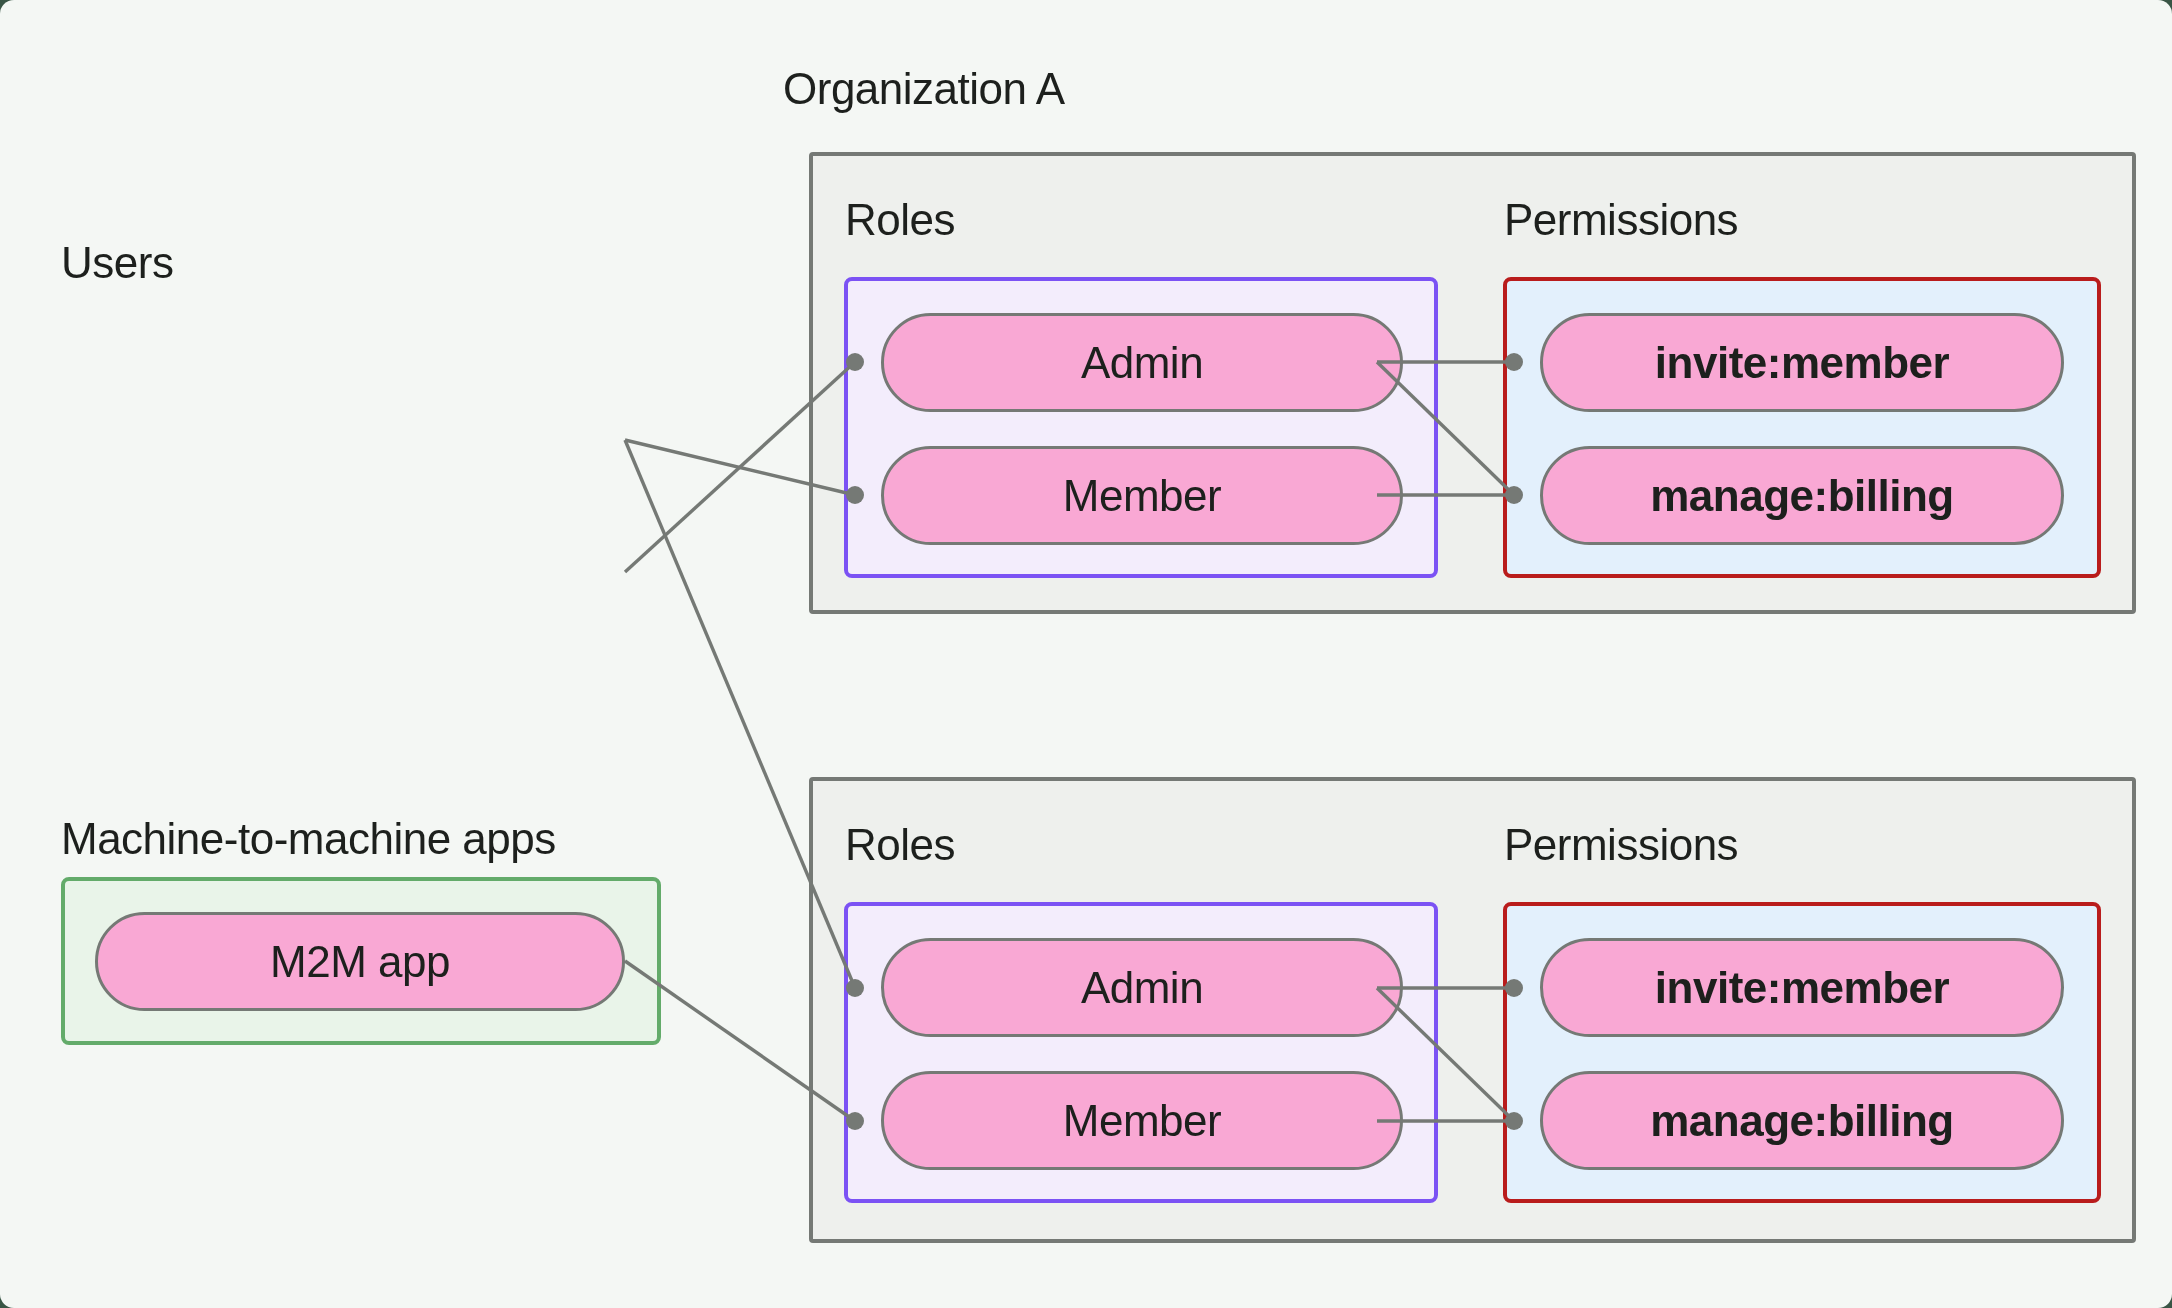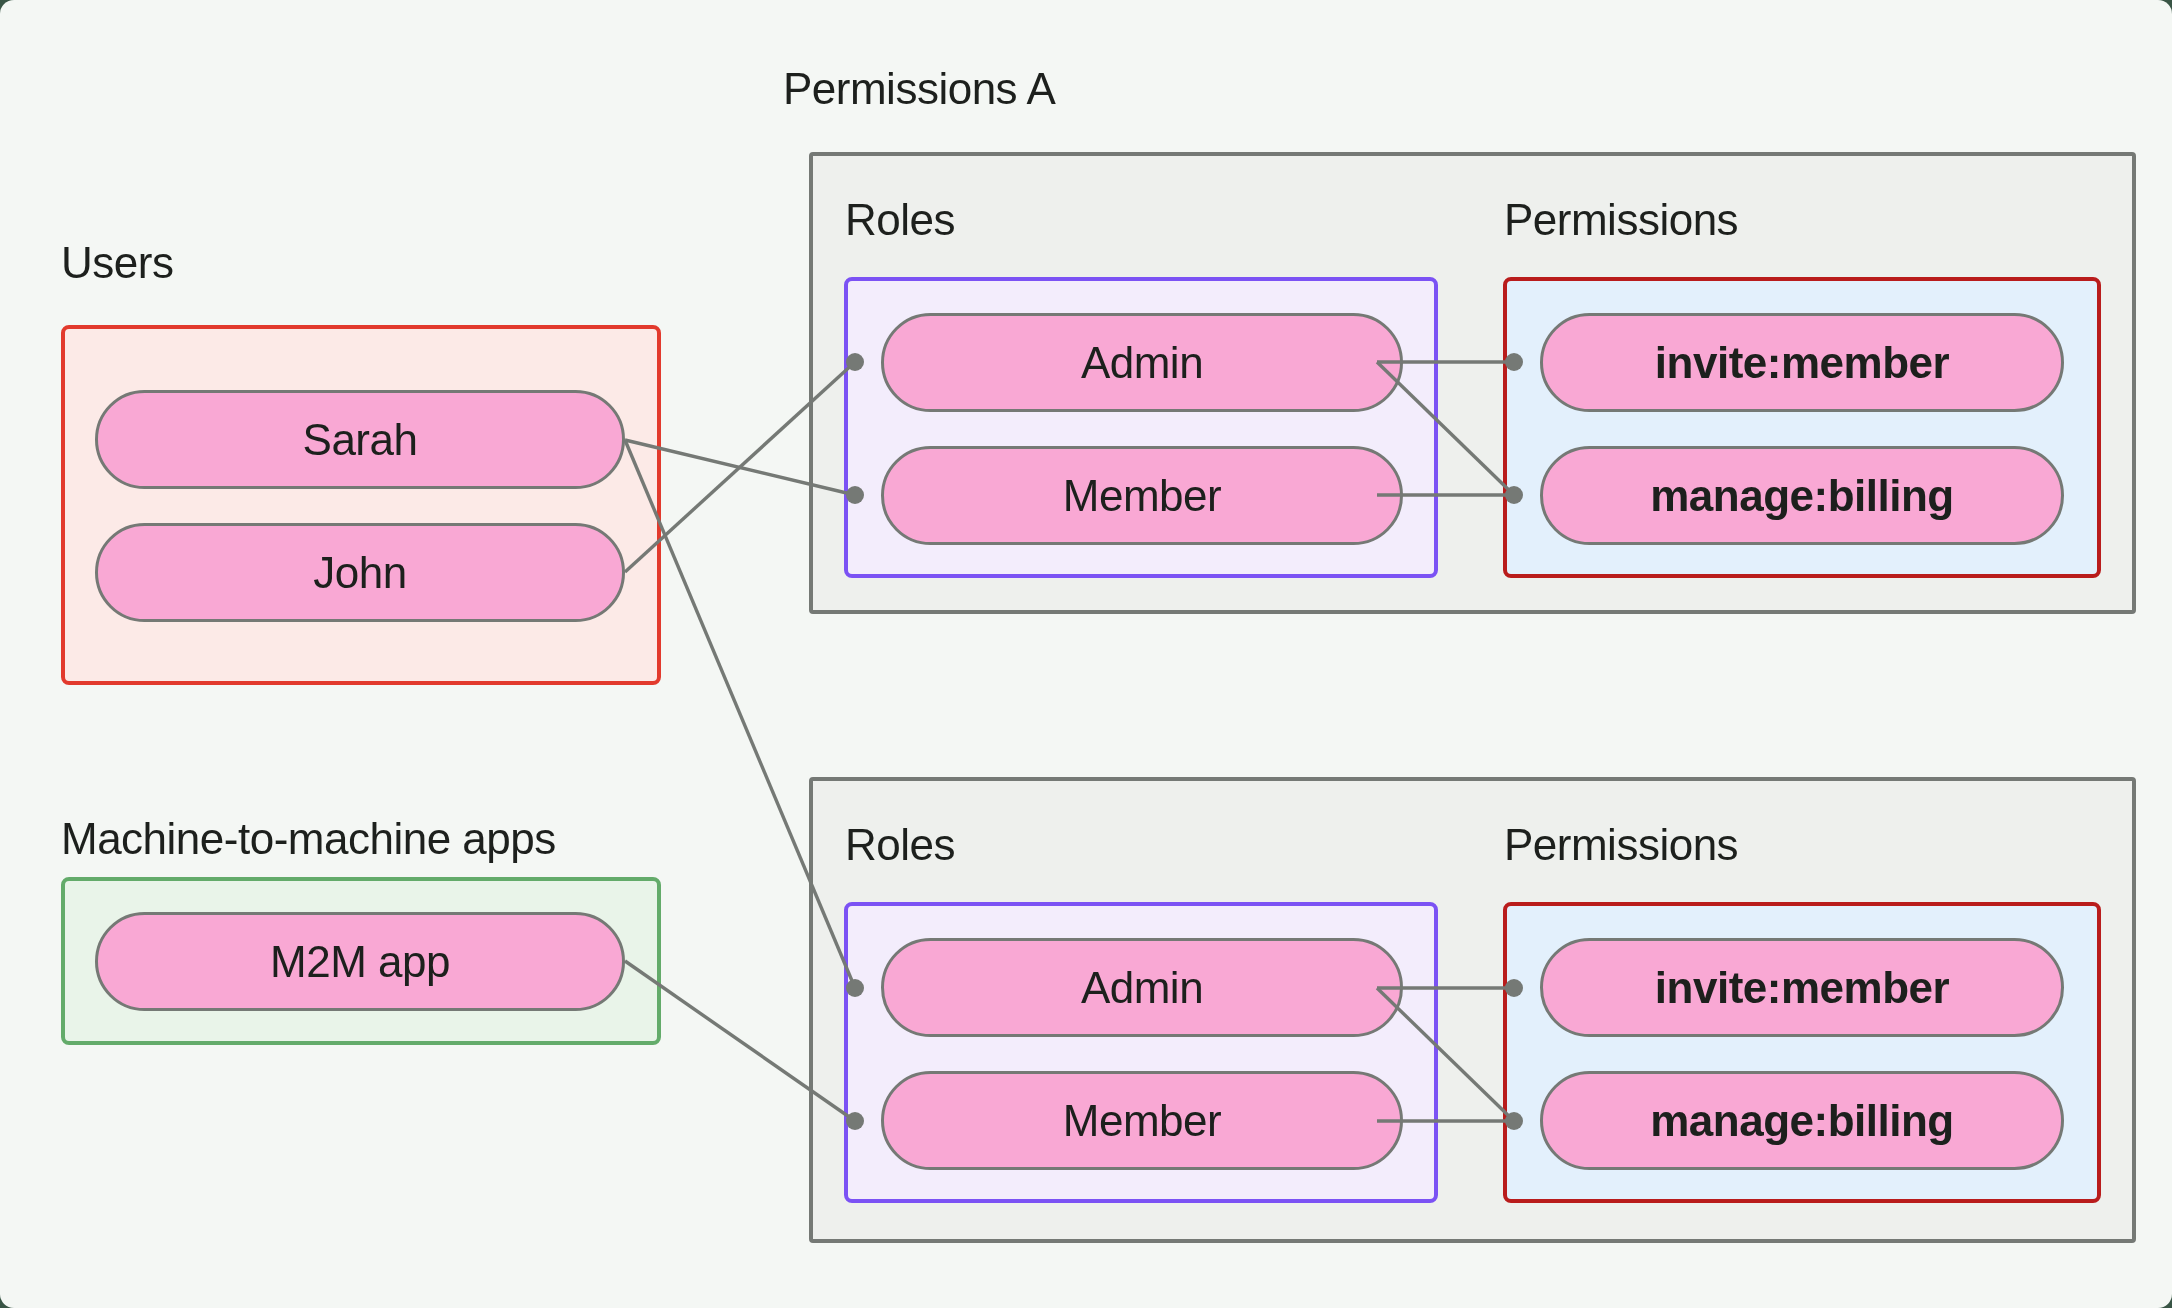--- a/index.html
+++ b/index.html
@@ -111,38 +111,30 @@
   .edge { stroke: #757975; stroke-width: 3.4; }
   .dot  { fill: #757975; }
 </style>
 </head>
 <body>
 
 <div class="canvas">
 
   <div class="label" style="left:61px; top:237px;">Users</div>
 
-  <div class="group-box users-box">
-    <div class="pill pill-row-1">
-      <span>Sarah</span>
-    </div>
-    <div class="pill pill-row-2">
-      <span>John</span>
-    </div>
-  </div>
 
   <div class="label" style="left:61px; top:797px;margin-top:16px;">Machine-to-machine apps</div>
 
   <div class="group-box m2m-box">
     <div class="pill">
       <span>M2M app</span>
     </div>
   </div>
 
-  <div class="label" style="left:783px; top:63px;">Permissions A</div>
+  <div class="label" style="left:783px; top:63px;">Organization A</div>
 
   <div class="org-container org-a-container">
     <div class="inner-label roles-label">Roles</div>
     <div class="inner-label permissions-label">Permissions</div>
 
     <div class="roles-box">
       <div class="pill">
         <span>Admin</span>
       </div>
       <div class="pill second">

